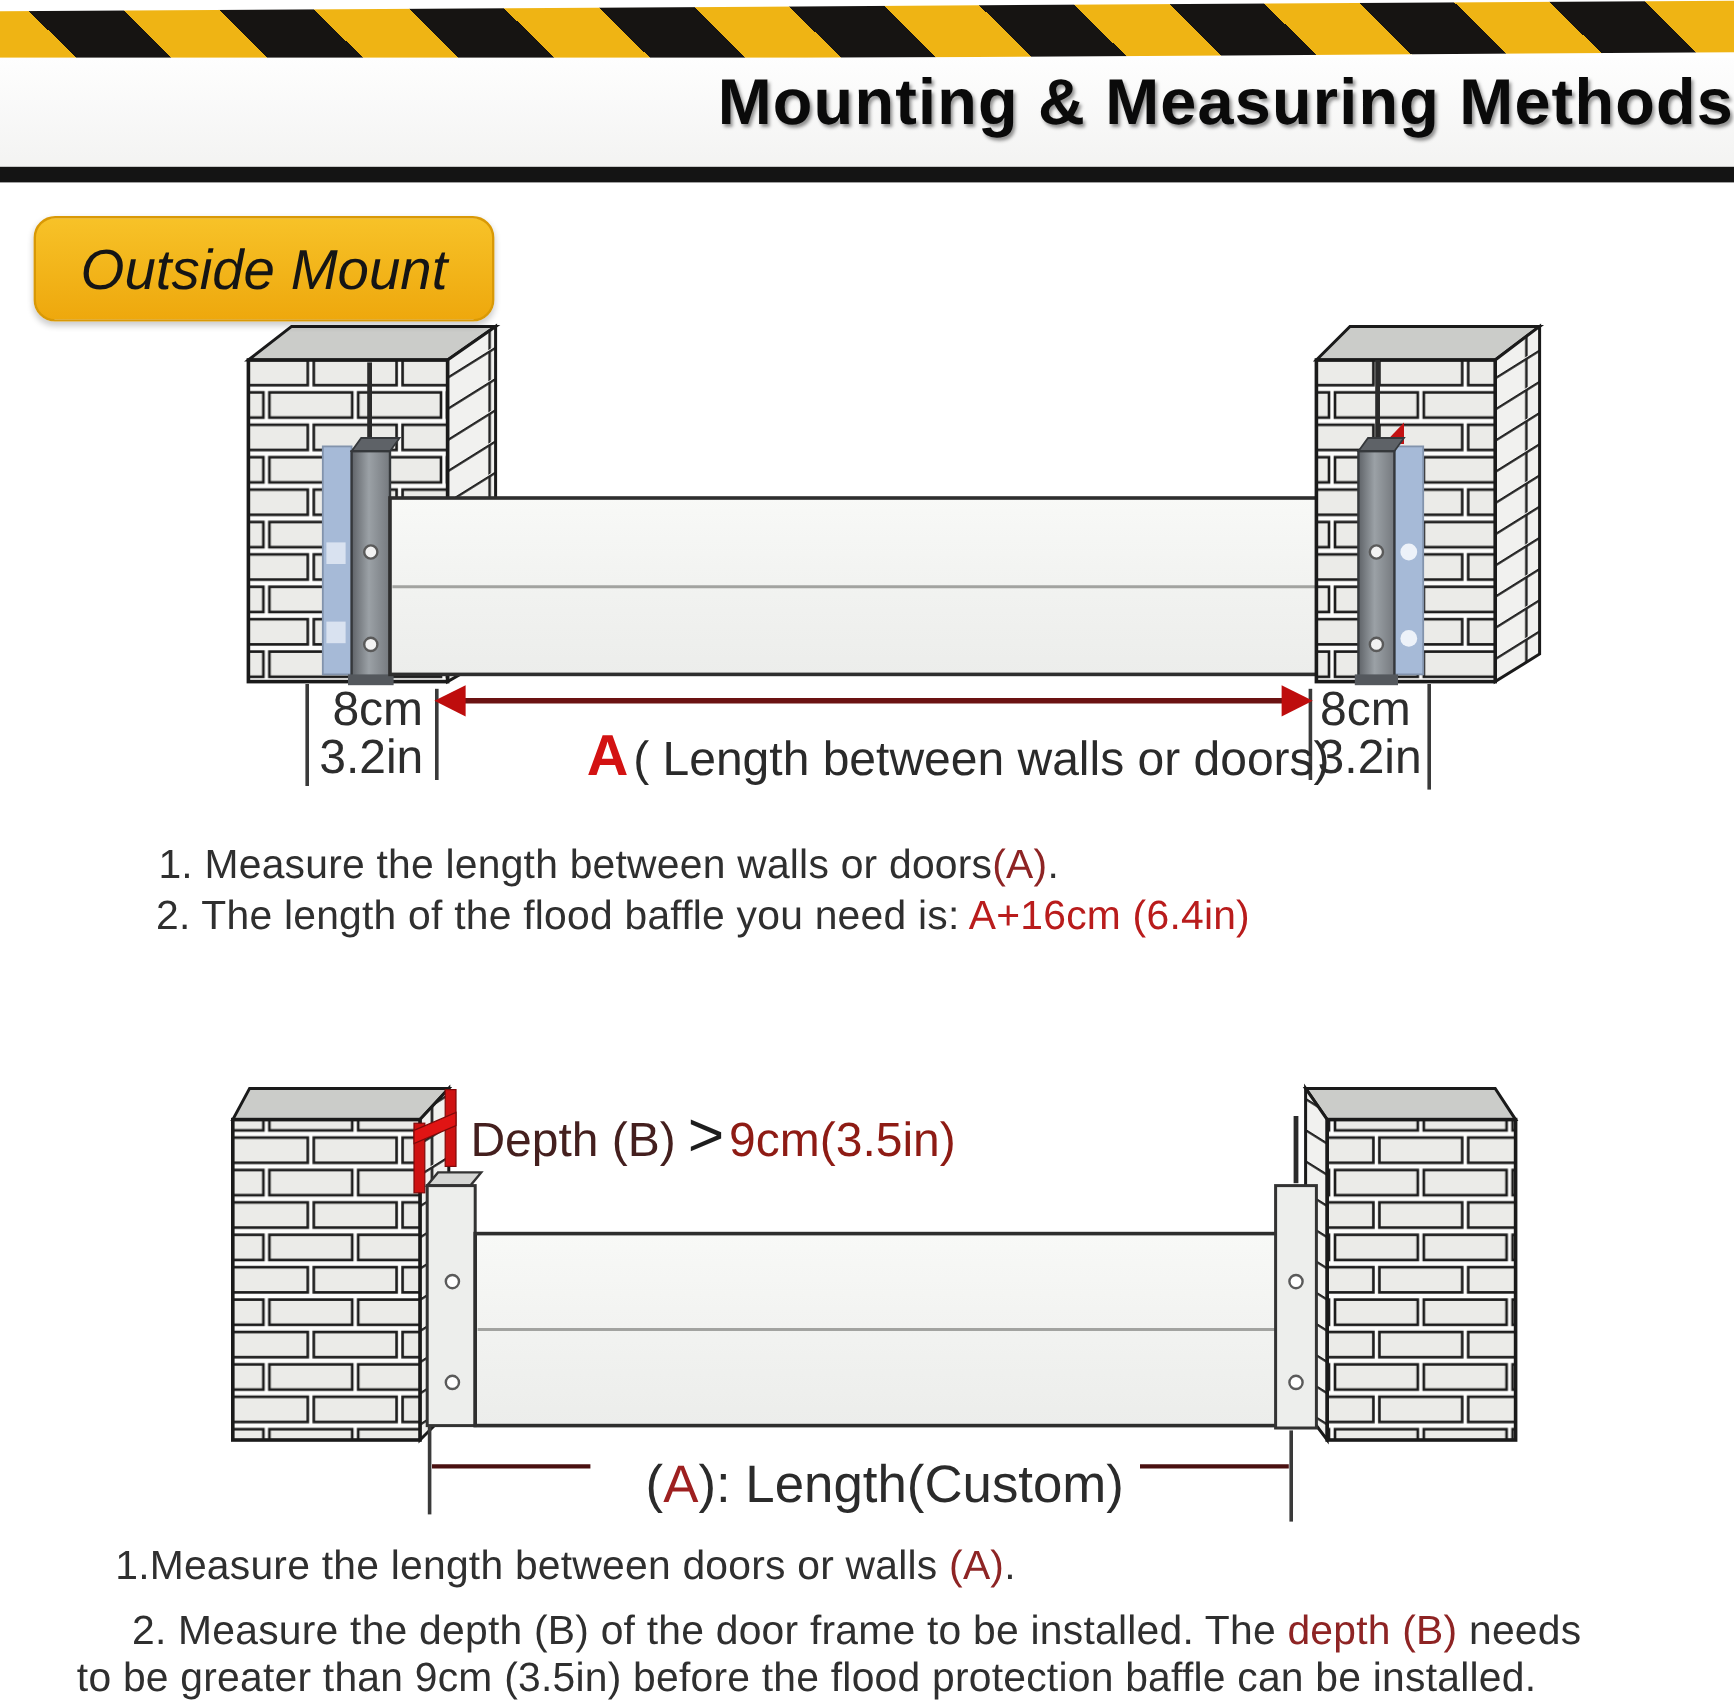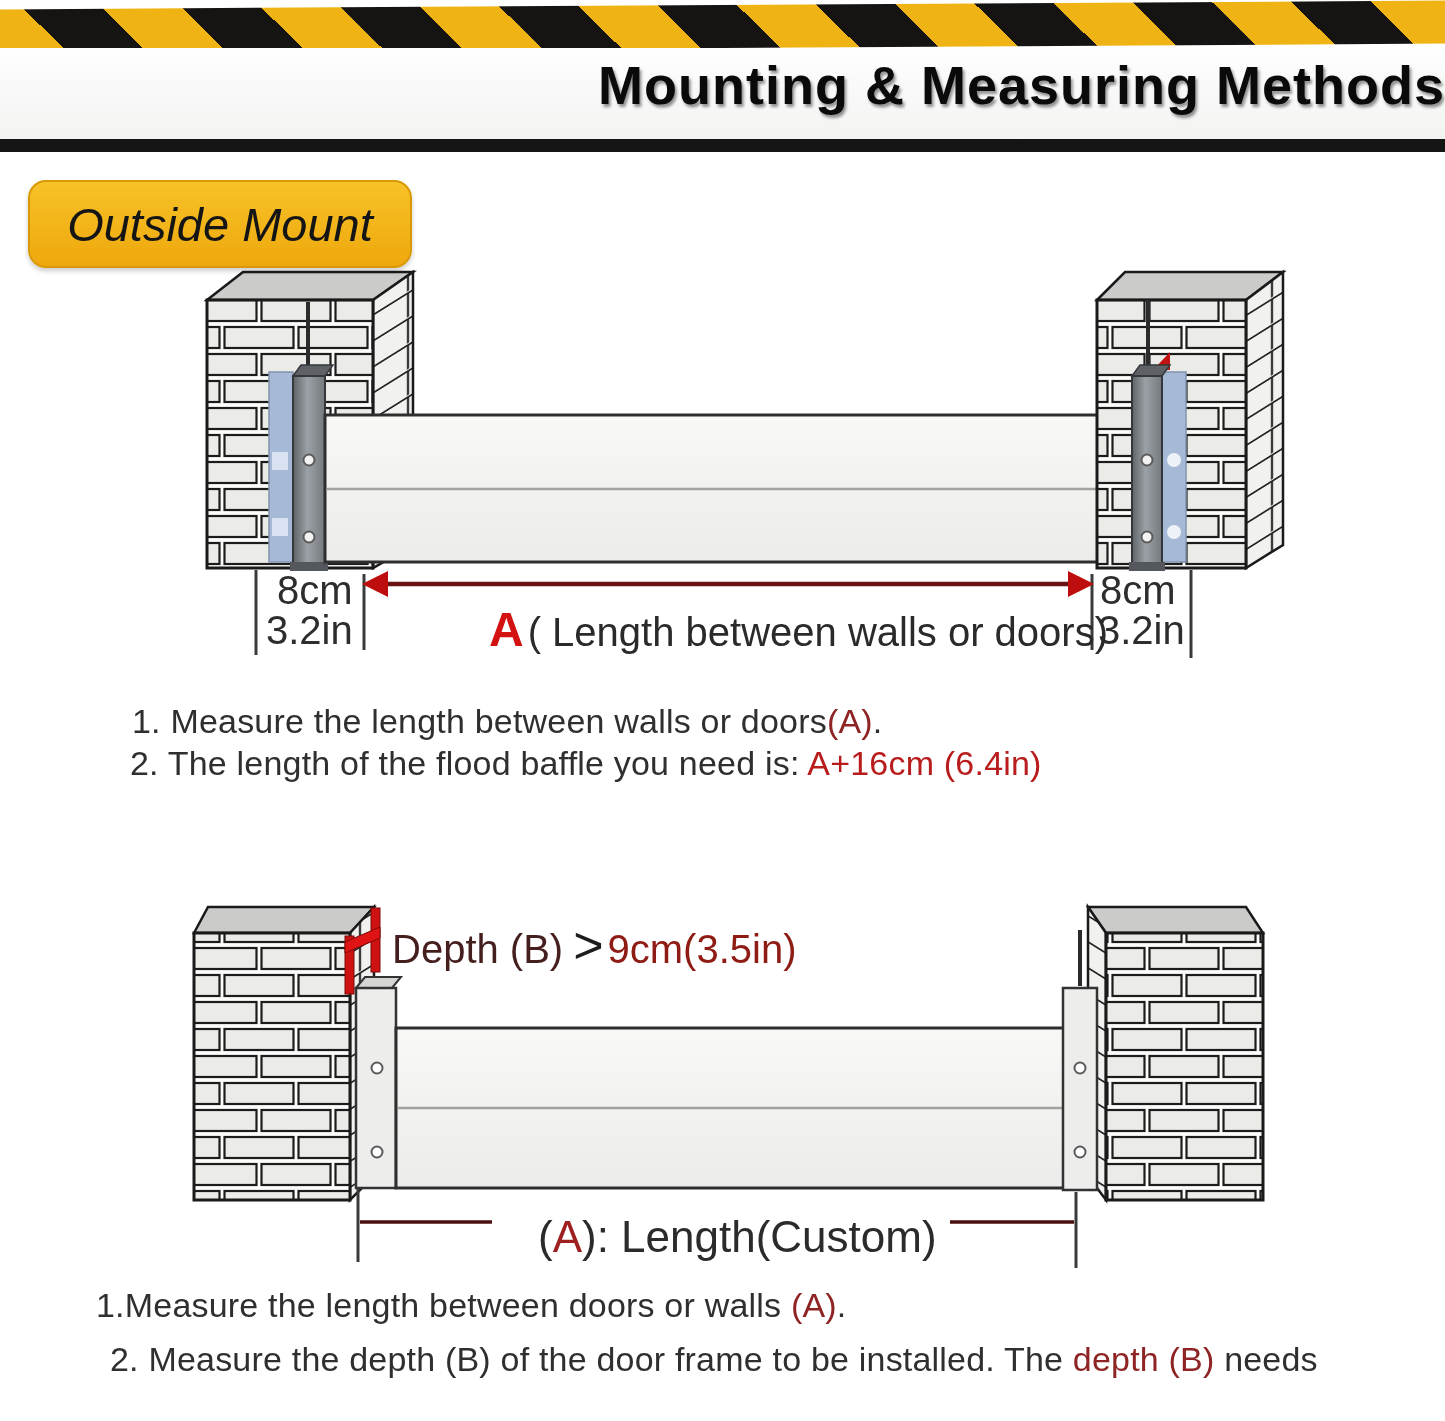--- a/index.html
+++ b/index.html
@@ -206,14 +206,17 @@
   <div class="instr" style="left:130px; top:744px;">
     <span>2. The length of the flood baffle you need is: </span><span class="em-red">A+16cm (6.4in)</span><span></span>
   </div>
 
   <div class="instr" style="left:96px; top:1286px;">
     <span>1.Measure the length between doors or walls </span><span class="em-maroon">(A)</span><span>.</span>
   </div>
   <div class="instr" style="left:110px; top:1340px;">
     <span>2. Measure the depth (B) of the door frame to be installed. The </span><span class="em-maroon">depth (B)</span><span> needs</span>
   </div>
+  <div class="instr" style="left:64px; top:1379px;">
+    <span>to be greater than 9cm (3.5in) before the flood protection baffle can be installed.</span>
+  </div>
 
 </div>
 
 </body></html>

